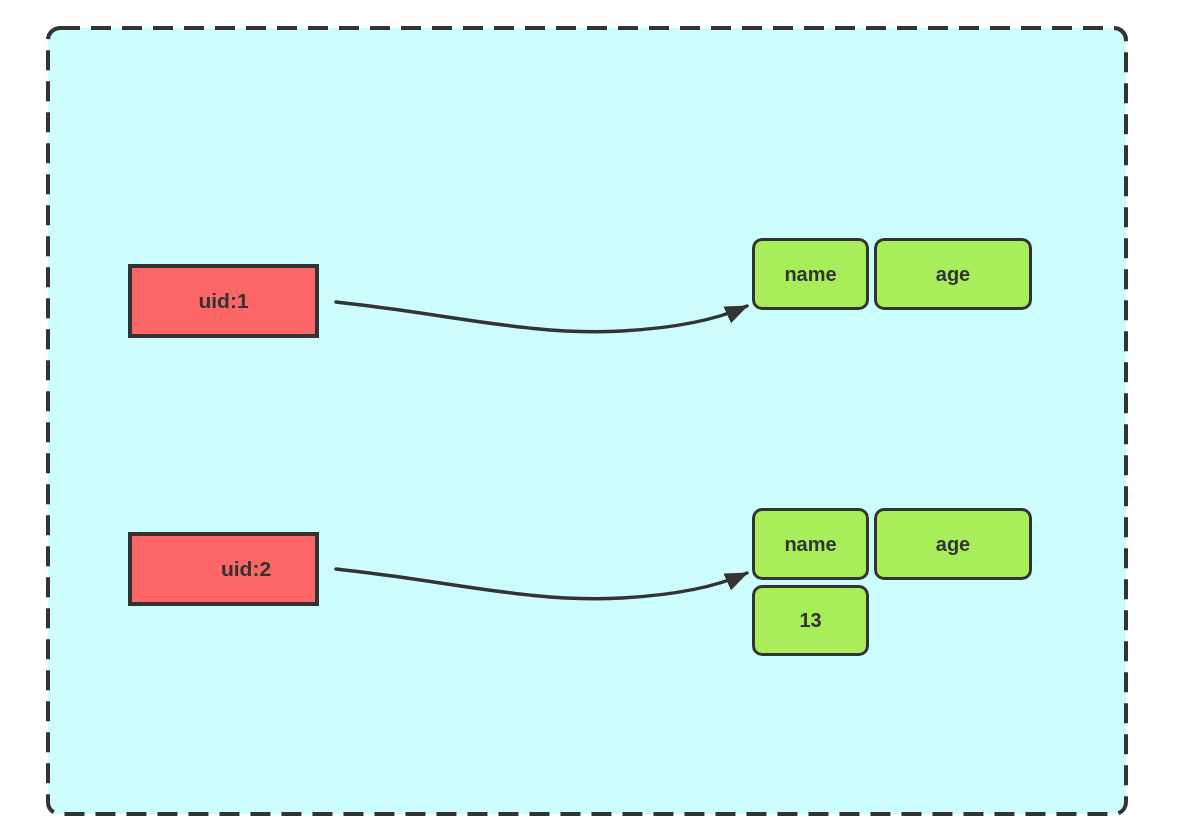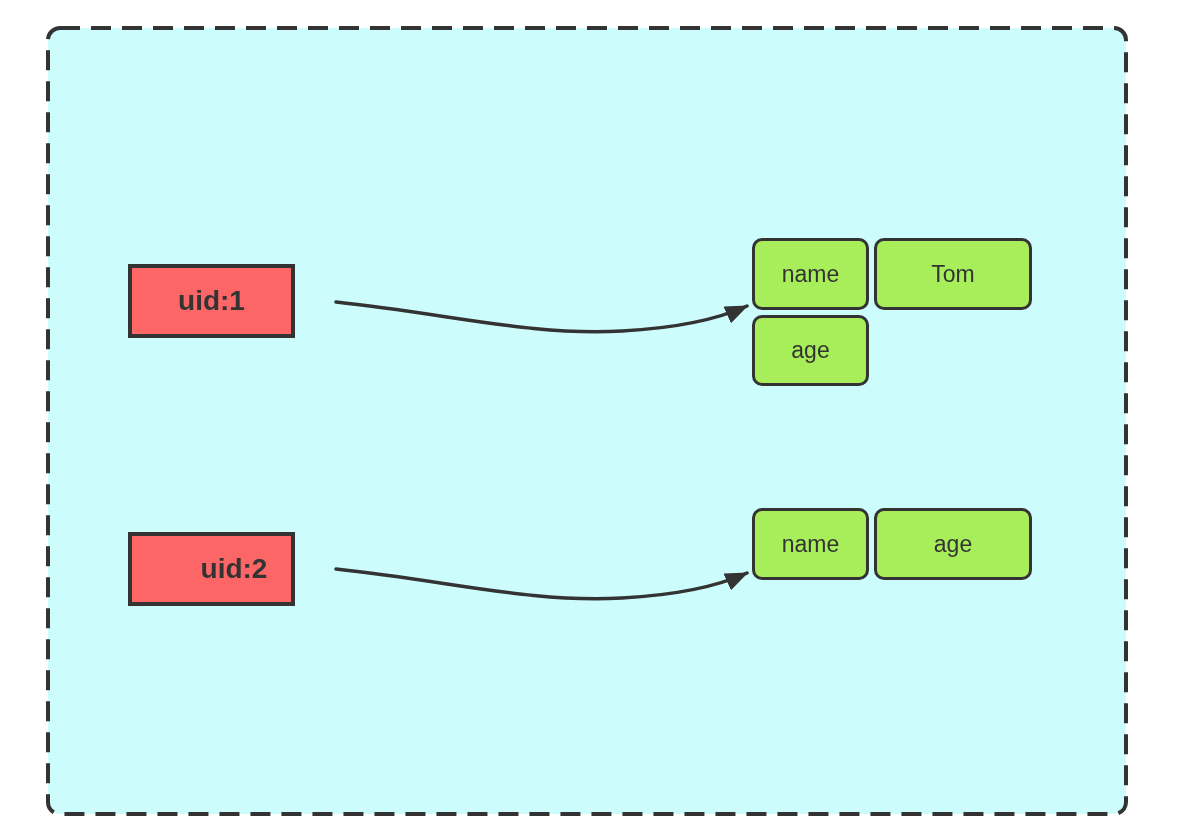--- a/index.html
+++ b/index.html
@@ -37,51 +37,51 @@
   }
   .arrow {
     fill: none;
     stroke: var(--arrow-color);
     stroke-width: 3.5;
     stroke-linecap: round;
   }
   .arrowhead { fill: var(--arrow-color); }
   .key-box {
     position: absolute;
-    width: 167px;
+    width: 191px;
     height: 74px;
     background: var(--key-fill);
     border: 4px solid var(--cell-border);
     display: flex;
     align-items: center;
     justify-content: center;
     font-weight: bold;
-    font-size: 28px;
+    font-size: 21px;
     color: var(--text-color);
   }
   .key-box.box-1 { left: 128px; top: 264px; }
   .key-box.box-2 { left: 128px; top: 532px; padding-left: 45px; }
   .record-table {
     position: absolute;
     display: grid;
     grid-template-columns: 117px 158px;
     grid-template-rows: 72px 71px;
     gap: 5px;
   }
   .record-table.table-1 { left: 752px; top: 238px; }
   .record-table.table-2 { left: 752px; top: 508px; }
   .cell {
     background: var(--value-fill);
     border: 3px solid var(--cell-border);
     border-radius: 10px;
     display: flex;
     align-items: center;
     justify-content: center;
-    font-weight: normal;
-    font-size: 23px;
+    font-weight: bold;
+    font-size: 20px;
     color: var(--text-color);
   }
 </style>
 </head>
 <body>
 
 <div class="canvas">
 
   <svg class="overlay" viewBox="0 0 1192 840">
     <defs>
@@ -100,22 +100,22 @@
   <div class="key-box box-1">
     <span>uid:1</span>
   </div>
 
   <div class="key-box box-2">
     <span>uid:2</span>
   </div>
 
   <div class="record-table table-1">
     <div class="cell">name</div>
-    <div class="cell">Tom</div>
     <div class="cell">age</div>
   </div>
 
   <div class="record-table table-2">
     <div class="cell">name</div>
     <div class="cell">age</div>
+    <div class="cell">13</div>
   </div>
 
 </div>
 
 </body></html>

